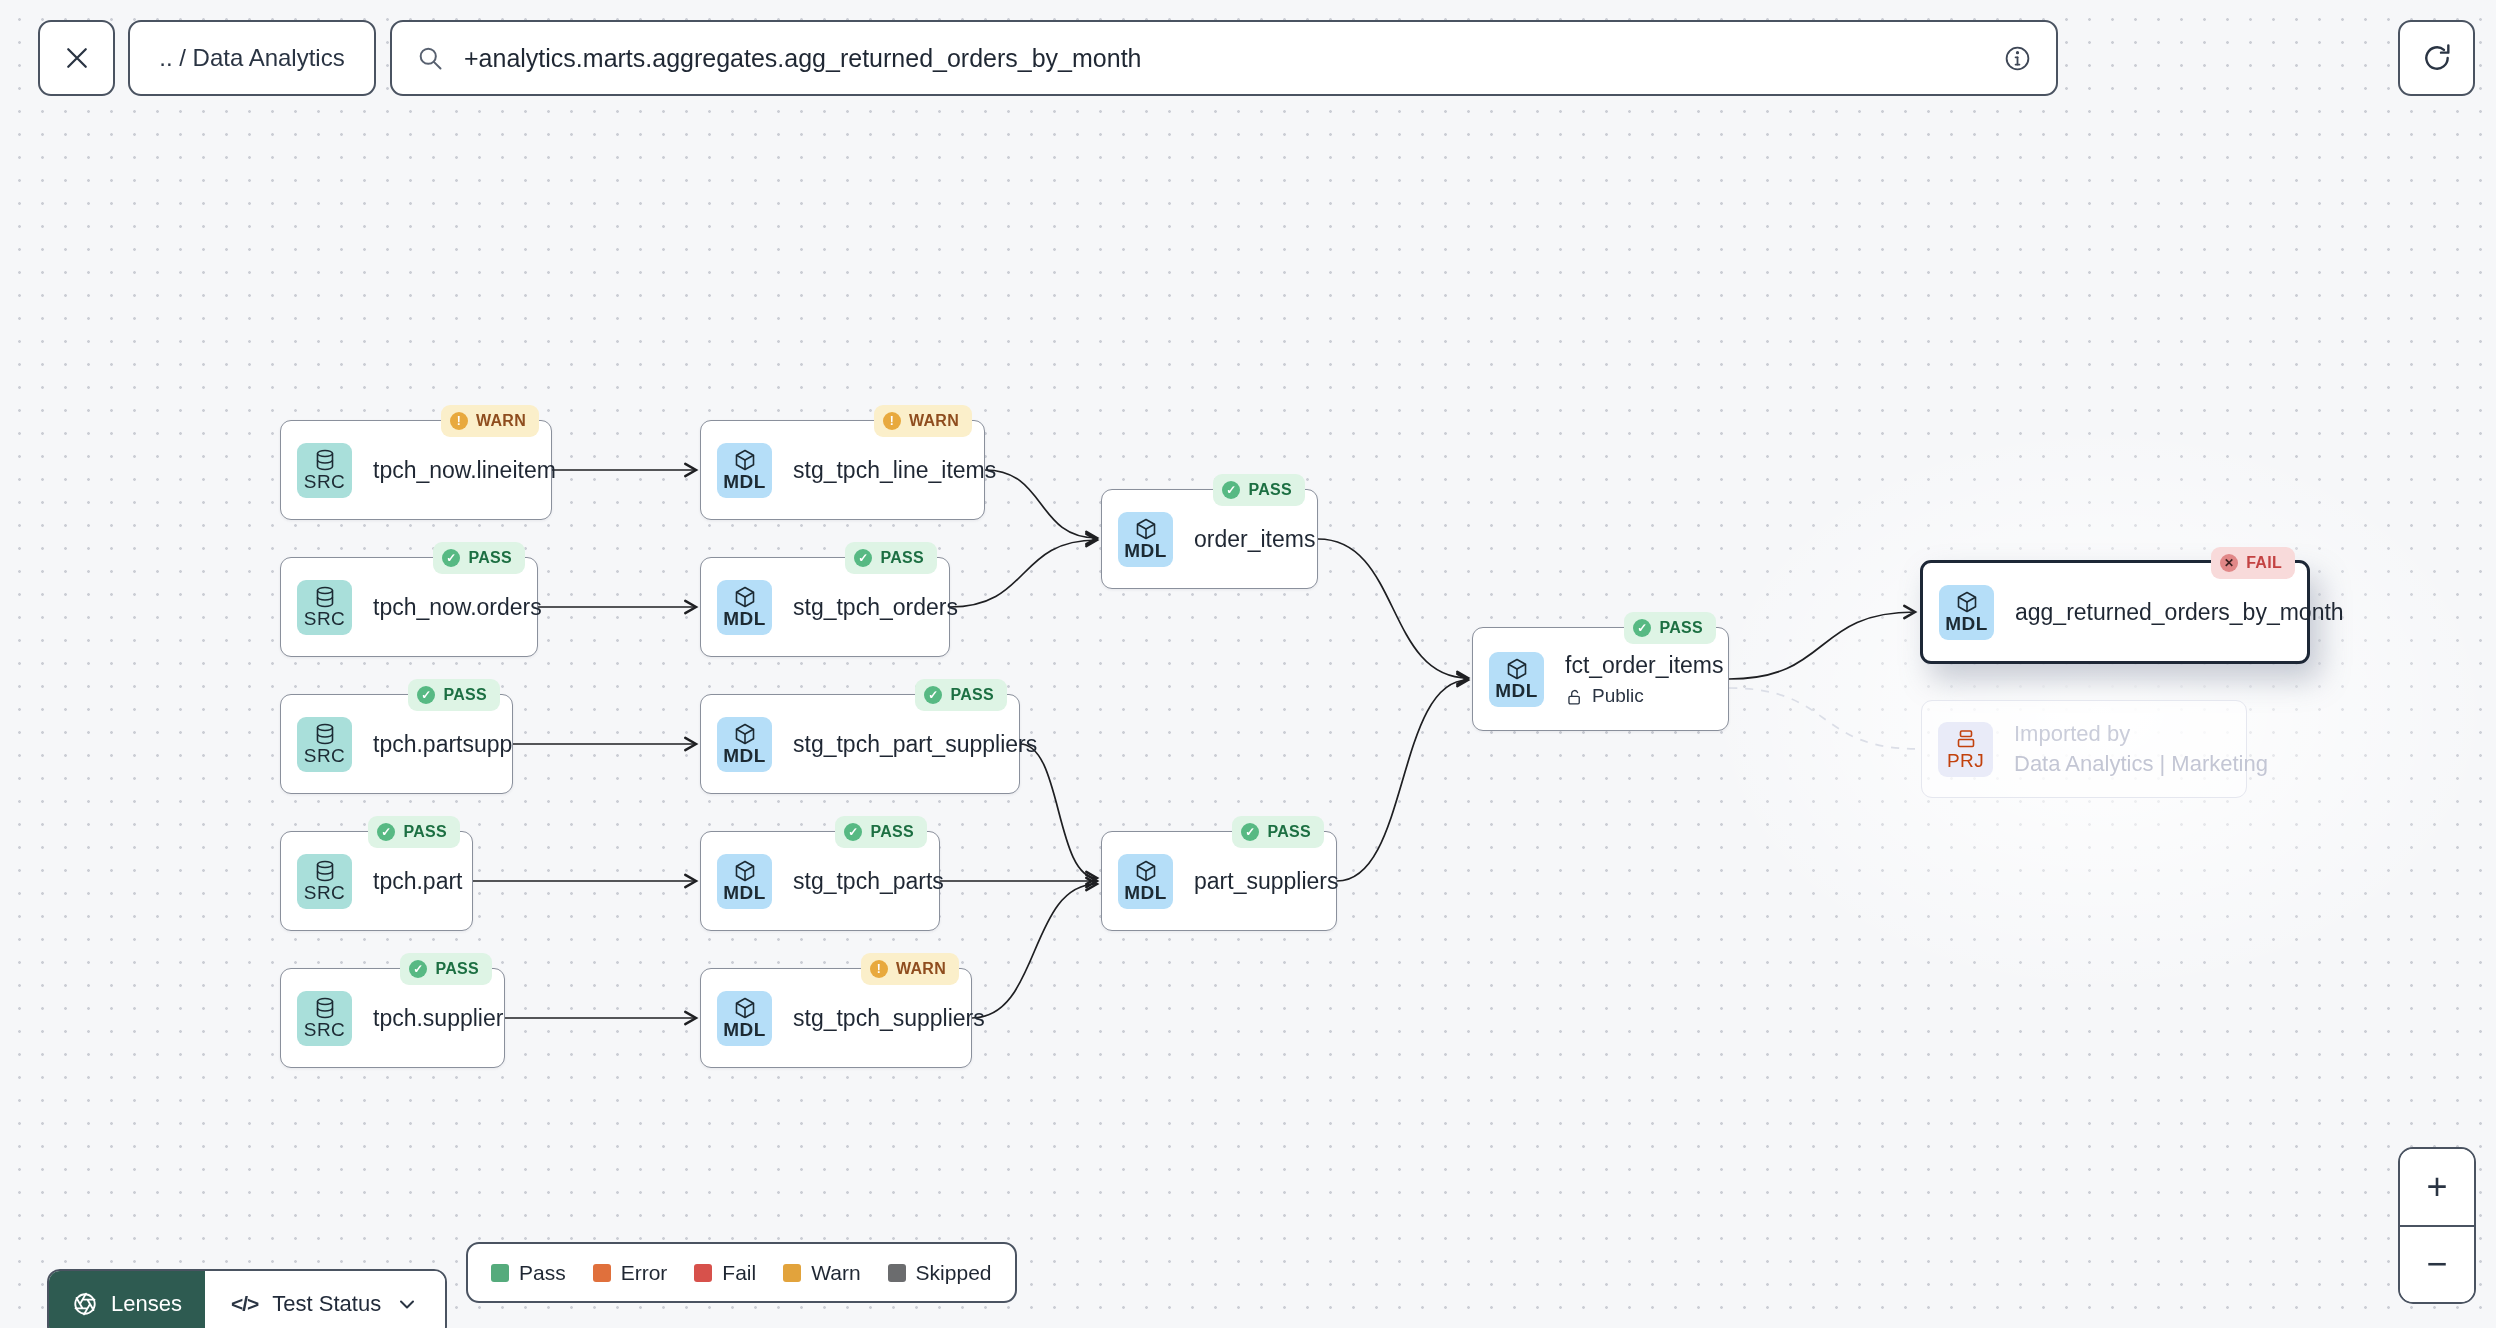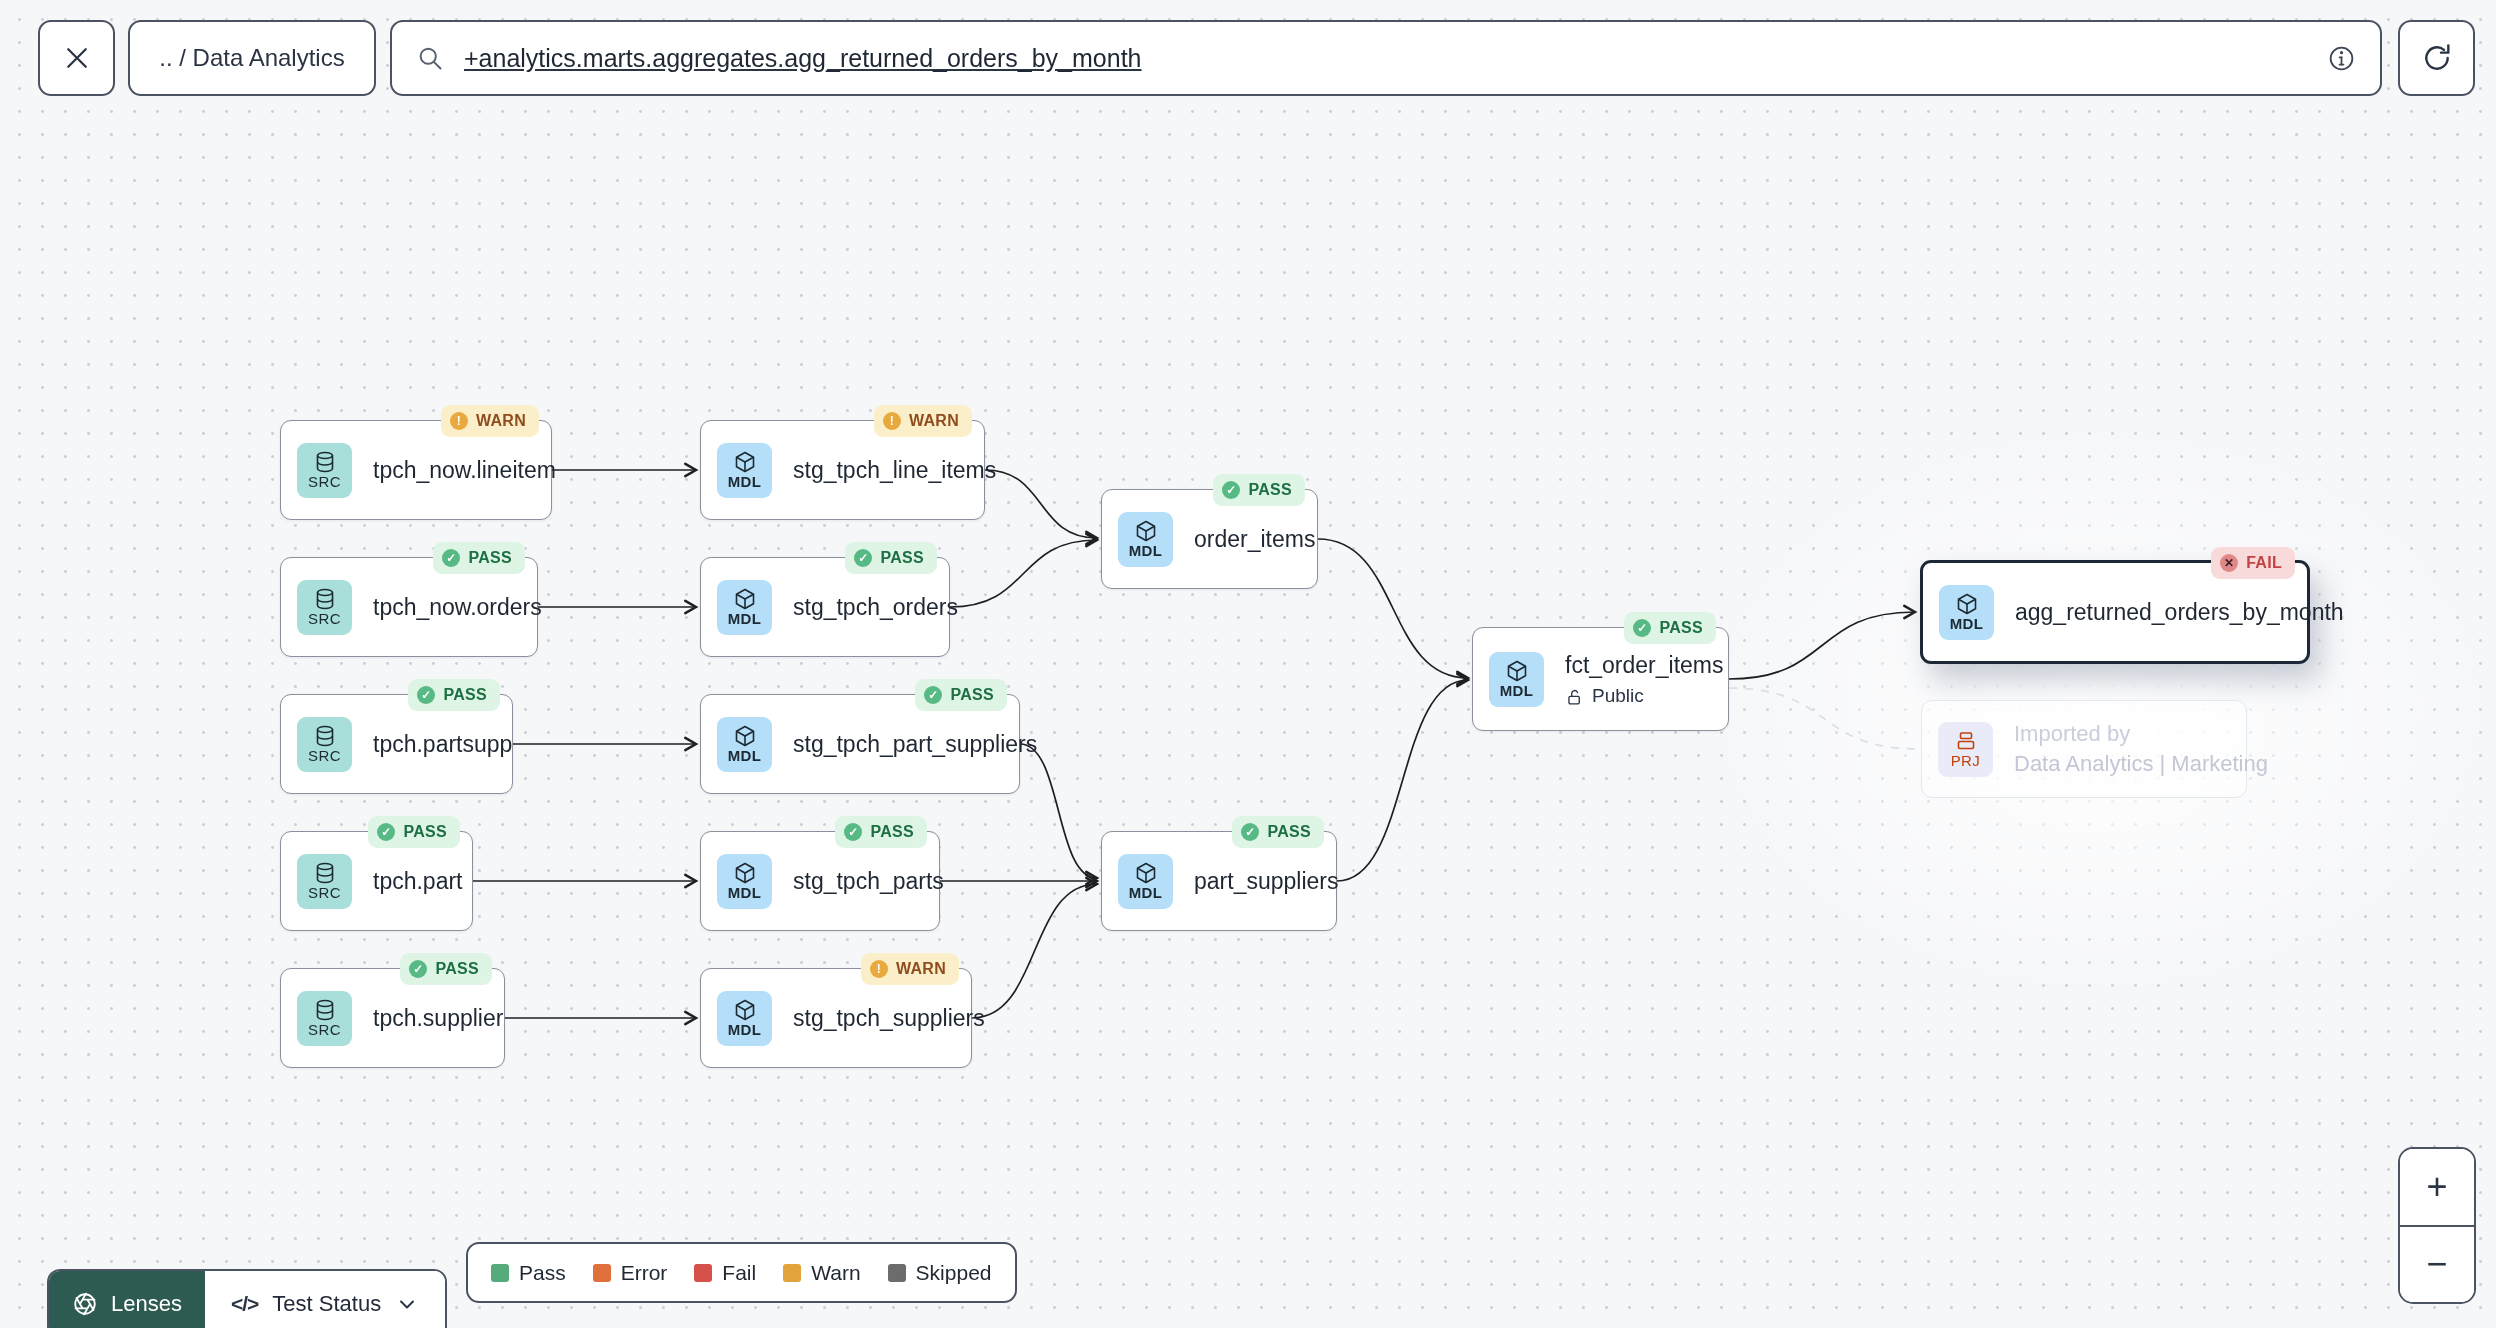--- a/index.html
+++ b/index.html
@@ -16,21 +16,21 @@
   }
   
   .tbtn{
     position:absolute;top:20px;height:76px;background:#fff;
     border:2.2px solid #4A5361;border-radius:13px;box-sizing:border-box;
     display:flex;align-items:center;justify-content:center;
     color:#2A3443;cursor:pointer;font-family:inherit;
   }
   .btn-close{left:38px;width:77px;}
   .btn-crumb{left:128px;width:248px;font-size:24px;}
-  .searchbar{left:390px;width:1992px;justify-content:flex-start;padding:0 24px;gap:18px;text-decoration:underline;}
+  .searchbar{left:390px;width:1668px;justify-content:flex-start;padding:0 24px;gap:18px;}
   .searchbar input{
     flex:1;border:none;outline:none;background:transparent;
     font-size:25px;color:#1F2733;font-family:inherit;
   }
   .btn-refresh{left:2398px;width:77px;}
   .icon-svg{flex:none;display:block;}
   
   .halo{
     position:absolute;left:1700px;top:420px;width:800px;height:580px;
     background:radial-gradient(closest-side,rgba(255,255,255,0.97),rgba(255,255,255,0));
@@ -46,21 +46,21 @@
   }
   .node.selected{border:3.5px solid #1D2736;box-shadow:10px 16px 30px rgba(110,120,145,.38);}
   .node.faded{border-color:#E5E7EF;background:rgba(255,255,255,.5);box-shadow:none;}
   .nbody{display:flex;align-items:center;gap:21px;height:100%;padding:0 22px 0 16px;box-sizing:border-box;}
   .typebox{
     width:55px;height:55px;border-radius:9px;flex:none;
     display:flex;flex-direction:column;align-items:center;justify-content:center;
     color:#1C2A33;
   }
   .typebox svg{width:24px;height:24px;display:block;}
-  .typelabel{font-size:15px;line-height:1.1;letter-spacing:.4px;}
+  .typelabel{font-size:19px;line-height:1.1;letter-spacing:.4px;}
   .type-SRC .typebox{background:#A9DFDA;}
   .type-MDL .typebox{background:#B5DEF8;font-weight:bold;}
   .type-PRJ .typebox{background:#E9EBF8;color:#c2410c;}
   .ntext{display:flex;flex-direction:column;justify-content:center;min-width:0;}
   .ntitle{font-size:23px;color:#1F2733;white-space:nowrap;}
   .nsub{display:flex;align-items:flex-end;gap:8px;font-size:19px;color:#2A3443;margin-top:6px;white-space:nowrap;}
   .nsub svg{width:19px;height:19px;}
   .type-PRJ .ntitle{color:#CACDDA;font-size:22px;}
   .type-PRJ .nsub{color:#C3C6D4;font-size:22px;margin-top:4px;}
   

